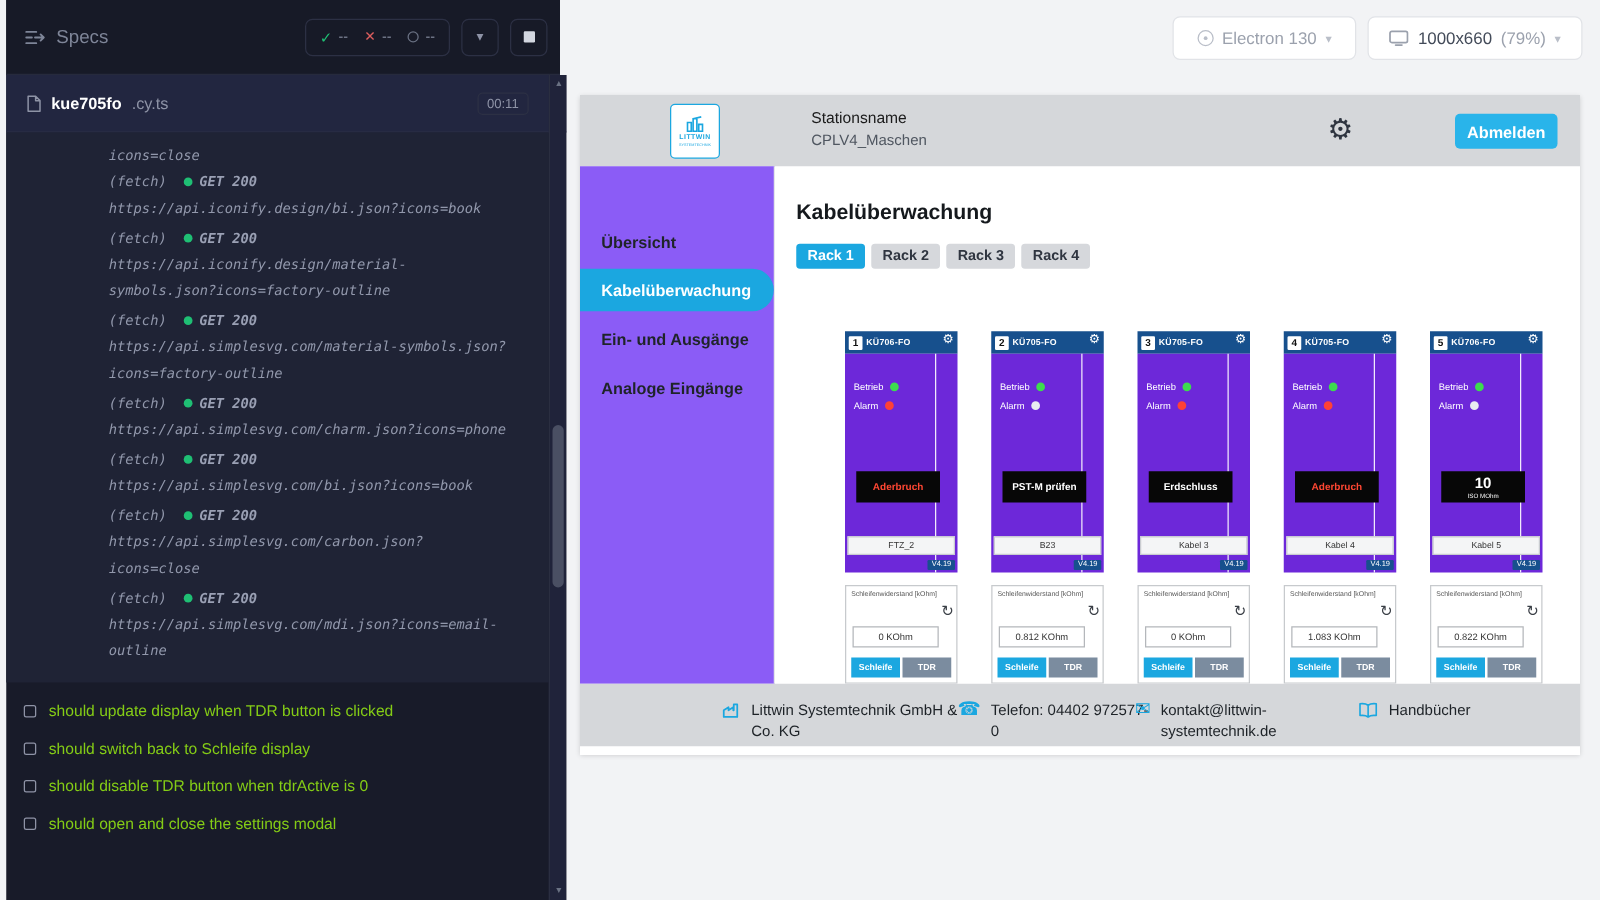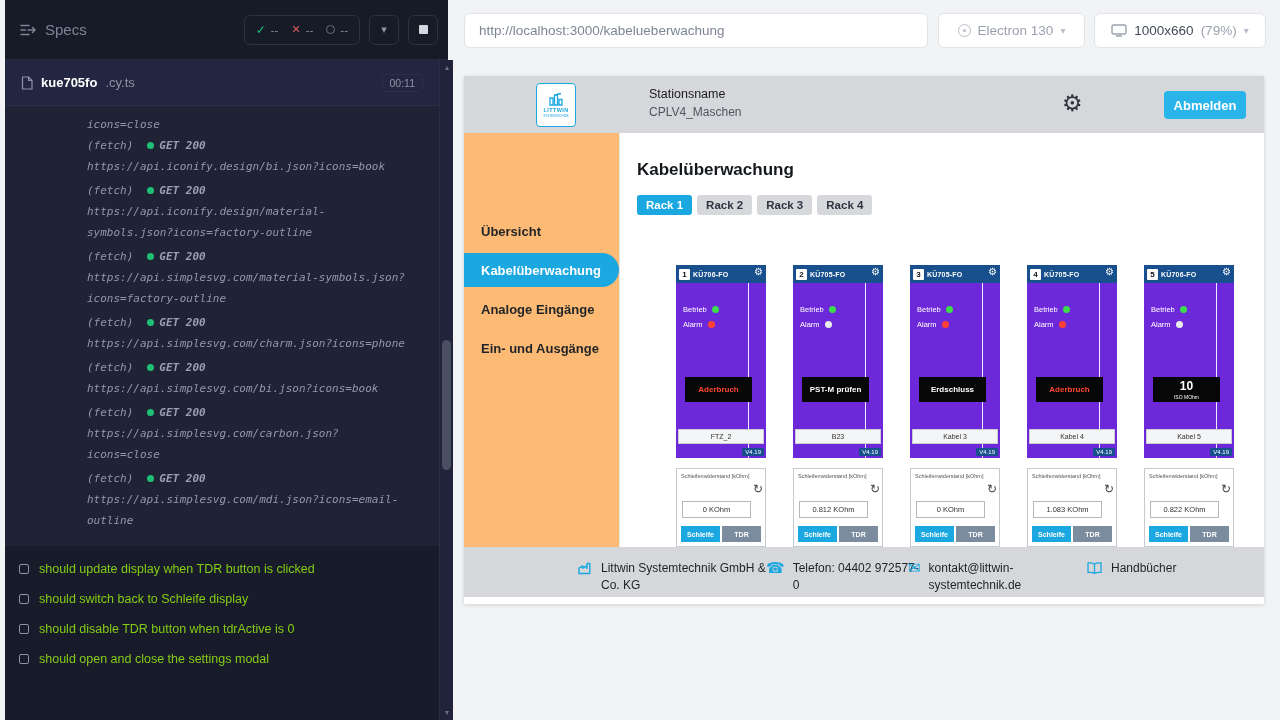--- a/index.html
+++ b/index.html
@@ -61,21 +61,21 @@
   .app-header{position:absolute;left:0;top:0;width:800px;height:57px;background:#d5d7da}
   .logo{position:absolute;left:72px;top:7px;width:40px;height:44px;background:#fff;border:1px solid #1ba7e0;border-radius:4px;display:flex;flex-direction:column;align-items:center;justify-content:center;gap:1px}
   .logo-title{font-size:5.5px;font-weight:bold;color:#1ba7e0;letter-spacing:.4px}
   .logo-sub{font-size:3px;color:#1ba7e0}
   .station{position:absolute;left:185px;top:11px}
   .station-label{font-size:12.5px;font-weight:normal;color:#1b1b1b}
   .station-name{font-size:12px;color:#4f5660;margin-top:4px}
   .hdr-gear{position:absolute;left:598px;top:14px;font-size:23px;color:#2f3540;cursor:pointer}
   .logout-btn{position:absolute;left:700px;top:15px;width:82px;height:28px;background:#29b4ea;color:#fff;font-size:13px;font-weight:bold;border:none;border-radius:4px;display:flex;align-items:center;justify-content:center;cursor:pointer}
 
-  .sidebar{position:absolute;left:0;top:57px;width:156px;height:414px;background:#fdba74;border-right:1px solid #e4e6e9;padding-top:76px}
+  .sidebar{position:absolute;left:0;top:57px;width:156px;height:414px;background:#8b5cf6;border-right:1px solid #e4e6e9;padding-top:38px}
   .side-item{height:34px;margin:5px 0;display:flex;align-items:center;padding-left:17px;font-size:13px;font-weight:bold;color:#1f2428;cursor:pointer}
   .side-item.active{background:#1ba7e0;color:#fff;width:155px;border-radius:0 17px 17px 0}
 
   .content{position:absolute;left:156px;top:57px;width:644px;height:414px;overflow:hidden}
   .page-title{margin:27px 0 0 17px;font-size:17px;font-weight:bold;color:#15191d}
   .tabs{display:flex;gap:5px;margin:15px 0 0 17px}
   .tab{padding:4px 9px;font-size:11.5px;font-weight:bold;border-radius:3px;background:#d6d8dc;color:#2f3540;cursor:pointer}
   .tab.active{background:#1ba7e0;color:#fff}
   .cards{position:absolute;left:56px;top:132px;display:flex;gap:27px}
 
@@ -213,21 +213,20 @@
   </div>
 
   <div class="rscroll">
     <span class="arrow up">▲</span>
     <div class="rthumb"></div>
     <span class="arrow down">▼</span>
   </div>
 </div>
 
 <div class="chrome">
-  <input class="url-input" readonly="" value="http://localhost:3000/kabelueberwachung" style="">
   <div class="chip-select browser-select">
     <span class="atom-icon"></span>
     <span>Electron 130</span>
     <span class="chev">▾</span>
   </div>
   <div class="chip-select viewport-select">
     <svg width="16" height="13" viewBox="0 0 16 13">
       <rect x="1" y="1" width="14" height="9" rx="1.5" stroke="#9ba1ad" stroke-width="1.4" fill="none"></rect>
       <path d="M5.5 12h5" stroke="#9ba1ad" stroke-width="1.4" stroke-linecap="round"></path>
     </svg>
@@ -251,22 +250,22 @@
       <div class="station-label">Stationsname</div>
       <div class="station-name">CPLV4_Maschen</div>
     </div>
     <span class="hdr-gear">⚙</span>
     <button class="logout-btn">Abmelden</button>
   </div>
 
   <div class="sidebar">
     <div class="side-item">Übersicht</div>
     <div class="side-item active">Kabelüberwachung</div>
+    <div class="side-item">Ein- und Ausgänge</div>
     <div class="side-item">Analoge Eingänge</div>
-    <div class="side-item">Ein- und Ausgänge</div>
   </div>
 
   <div class="content">
     <h1 class="page-title">Kabelüberwachung</h1>
     <div class="tabs">
       <div class="tab active">Rack 1</div>
       <div class="tab">Rack 2</div>
       <div class="tab">Rack 3</div>
       <div class="tab">Rack 4</div>
     </div>

